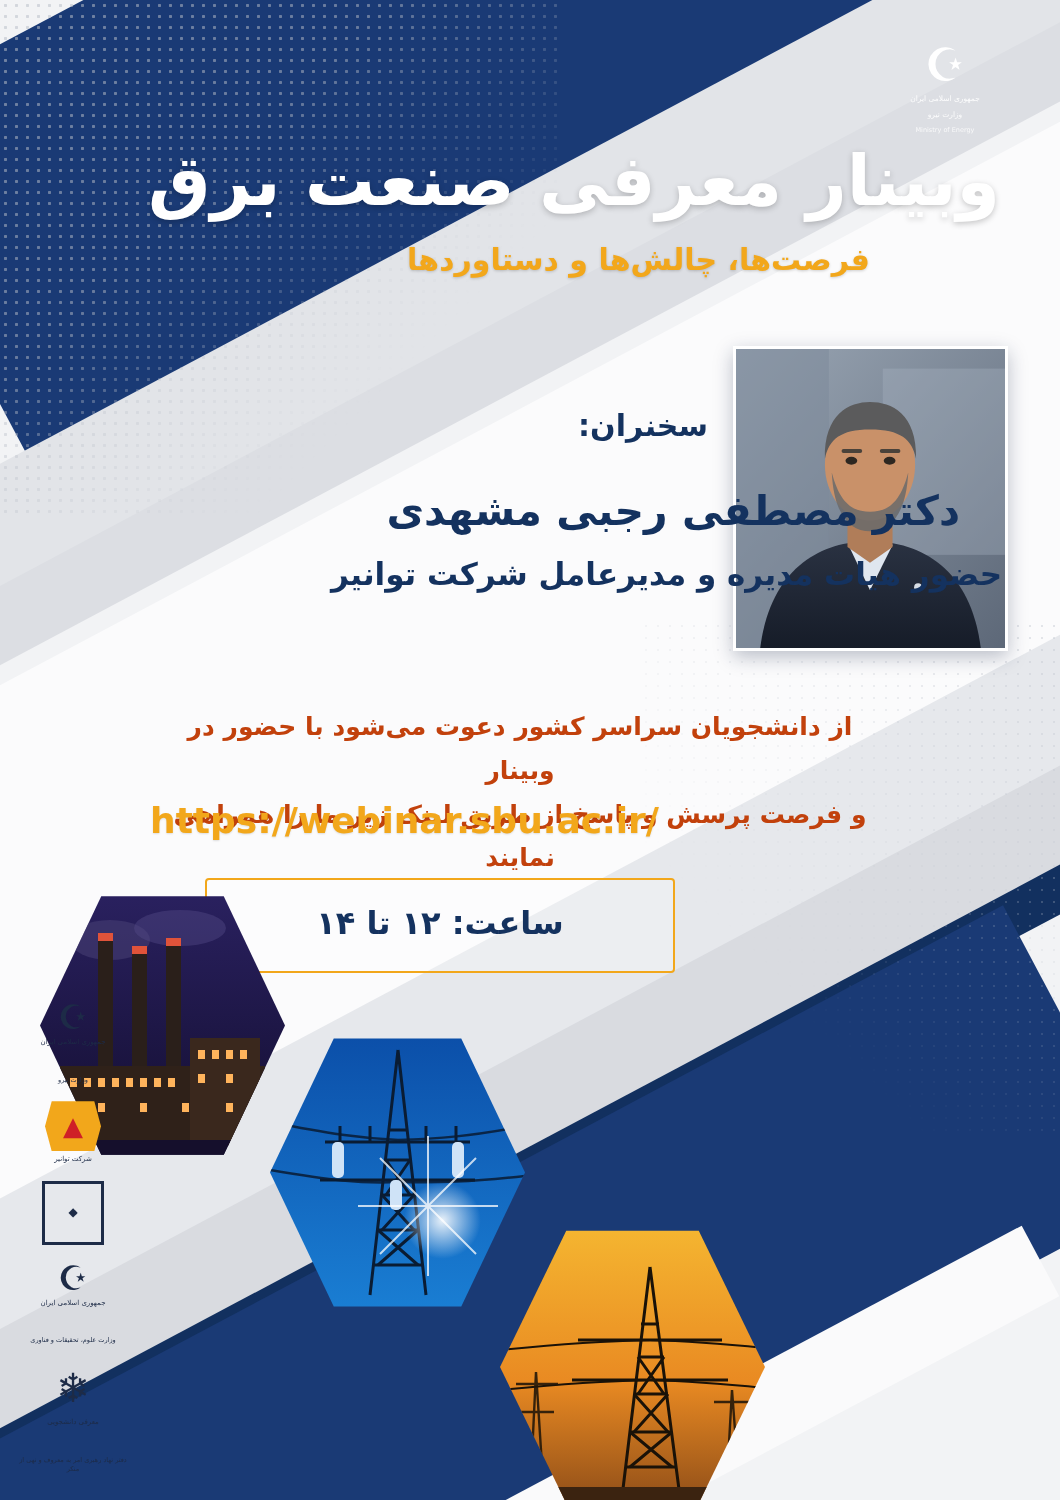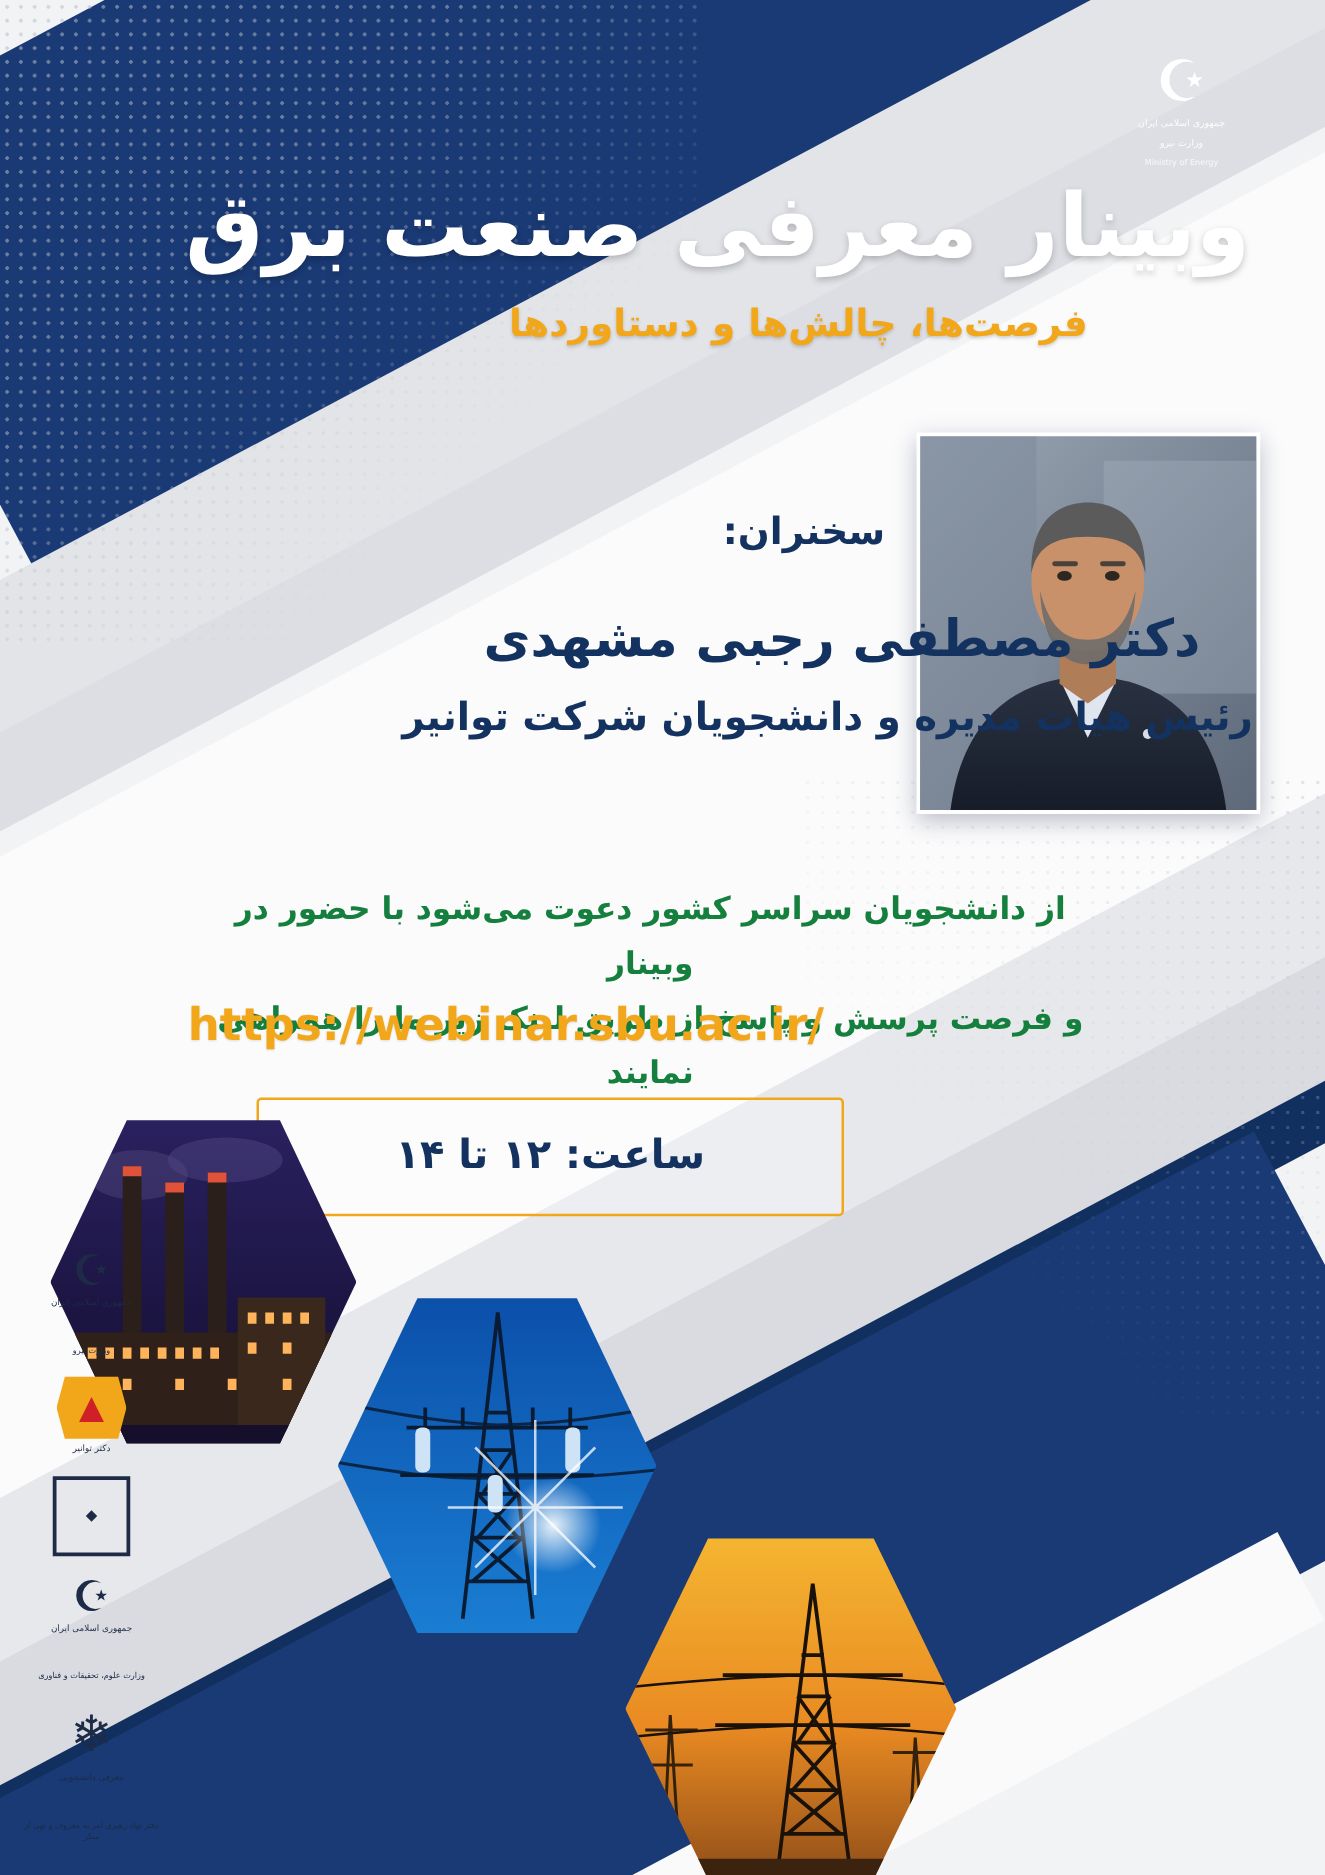--- a/index.html
+++ b/index.html
@@ -154,21 +154,21 @@
   }
   .speaker-role {
     position: absolute; top: 556px; right: 58px;
     color: #14325f; font-size: 31px; font-weight: bold;
     white-space: nowrap;
   }
 
   .invite {
     position: absolute; top: 705px; right: 170px; left: 150px;
     text-align: center;
-    color: #15803d; font-size: 25px; font-weight: bold; line-height: 1.75;
+    color: #c2410c; font-size: 25px; font-weight: bold; line-height: 1.75;
   }
   .invite-link {
     position: absolute; top: 800px; right: 170px; left: 150px;
     text-align: left;
     color: #f2a71b; font-size: 36px; font-weight: bold;
     direction: ltr;
     text-shadow: 0 1px 2px rgba(0,0,0,.12);
   }
 
   .datebox {
@@ -286,21 +286,21 @@
         <ellipse cx="157" cy="114" rx="6" ry="4" fill="#2d2721"></ellipse>
         <rect x="108" y="102" width="21" height="4" rx="2" fill="#4a423a"></rect>
         <rect x="147" y="102" width="21" height="4" rx="2" fill="#4a423a"></rect>
 
         <circle cx="186" cy="243" r="4" fill="#d8dde4"></circle>
       </svg>
     </div>
 
     <div class="speakers-label">سخنران:</div>
     <div class="speaker-name">دکتر مصطفی رجبی مشهدی</div>
-    <div class="speaker-role">رئیس هیات مدیره و دانشجویان شرکت توانیر</div>
+    <div class="speaker-role">حضور هیات مدیره و مدیرعامل شرکت توانیر</div>
 
     <div class="invite">
       <div>از دانشجویان سراسر کشور دعوت می‌شود با حضور در وبینار</div>
       <div>و فرصت پرسش و پاسخ از طریق لینک زیر ما را همراهی نمایند</div>
     </div>
     <a class="invite-link" href="#" style="text-decoration:none">https://webinar.sbu.ac.ir/</a>
 
     <div class="datebox">
       <div>ساعت: ۱۲ تا ۱۴</div>
     </div>
@@ -425,21 +425,21 @@
     <div class="logos">
 
       <div class="logo-item">
         <div class="logo-glyph">☪</div>
         <div class="logo-cap">جمهوری اسلامی ایران</div>
         <div class="logo-cap logo-cap-sm">وزارت نیرو</div>
       </div>
 
       <div class="logo-item">
         <div class="tavanir-mark">▲</div>
-        <div class="logo-cap">دکتر توانیر</div>
+        <div class="logo-cap">شرکت توانیر</div>
       </div>
 
       <div class="logo-item">
         <div class="sbu-mark">◆</div>
       </div>
 
       <div class="logo-item">
         <div class="logo-glyph">☪</div>
         <div class="logo-cap">جمهوری اسلامی ایران</div>
         <div class="logo-cap logo-cap-sm">وزارت علوم، تحقیقات و فناوری</div>

